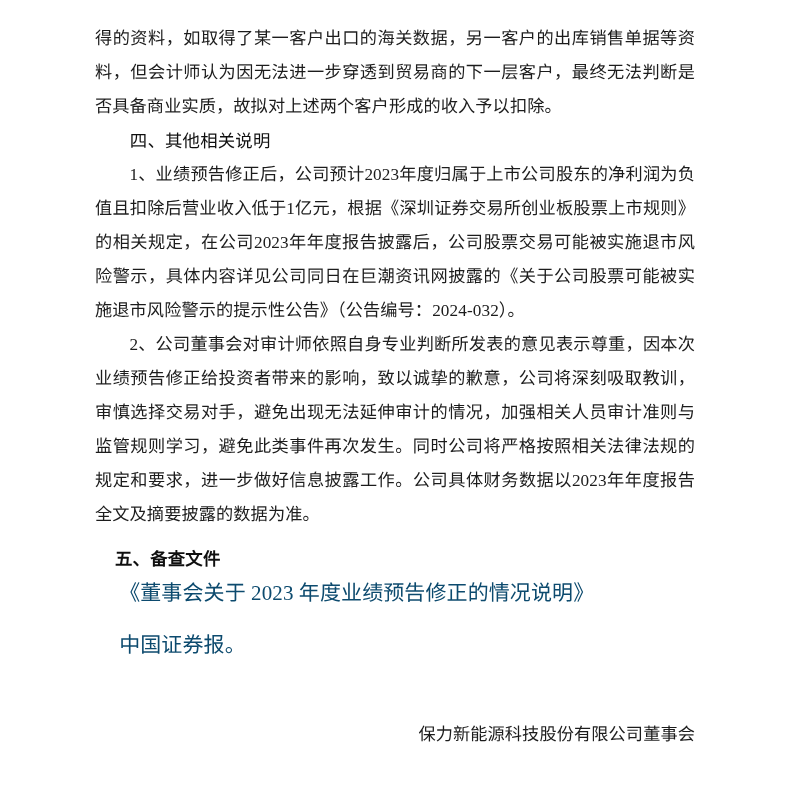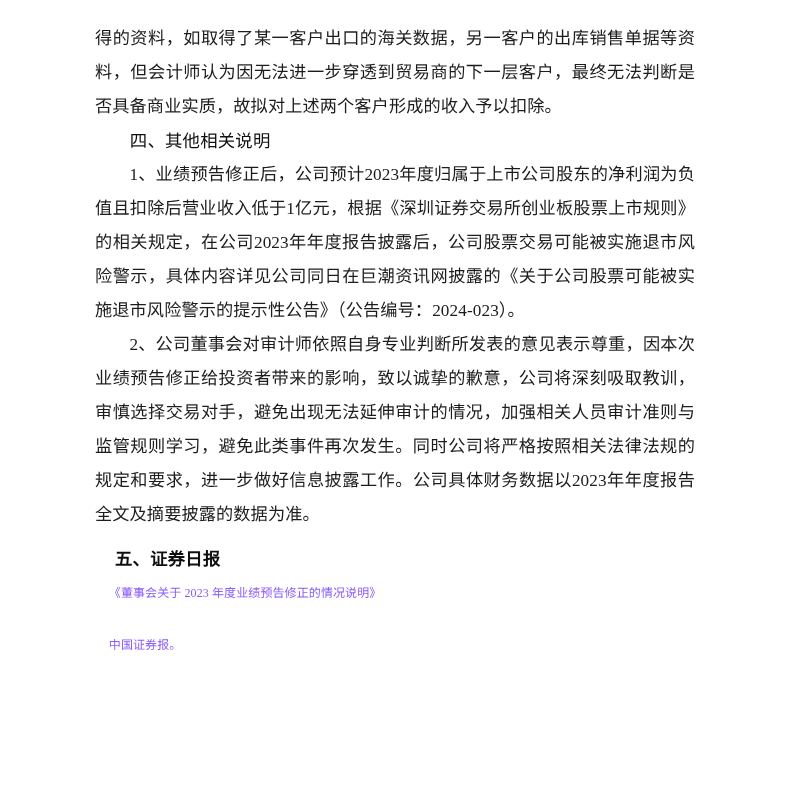--- a/index.html
+++ b/index.html
@@ -61,25 +61,25 @@
     font-size: 17.4px;
     line-height: 34px;
     font-weight: bold;
     text-indent: 1.15em;
     letter-spacing: 0.2px;
     color: #0f0f0f;
   }
 
   .plain-line {
     margin: 0;
-    font-size: 12px;
+    font-size: 21px;
     line-height: 34px;
     text-indent: 1.15em;
     letter-spacing: 0.1px;
-    color: #8b5cf6;
+    color: #0c4a6e;
   }
 
   .gap-sm { height: 10px; }
   .gap-md { height: 18px; }
 
   
   .signature {
     position: absolute;
     left: 95px;
     right: 95px;
@@ -99,33 +99,34 @@
 <body>
 
 <div class="page">
 
   <div class="doc-body">
 
     <p class="para">得的资料，如取得了某一客户出口的海关数据，另一客户的出库销售单据等资料，但会计师认为因无法进一步穿透到贸易商的下一层客户，最终无法判断是否具备商业实质，故拟对上述两个客户形成的收入予以扣除。</p>
 
     <h2 class="heading">四、其他相关说明</h2>
 
-    <p class="para indent">1、业绩预告修正后，公司预计2023年度归属于上市公司股东的净利润为负值且扣除后营业收入低于1亿元，根据《深圳证券交易所创业板股票上市规则》的相关规定，在公司2023年年度报告披露后，公司股票交易可能被实施退市风险警示，具体内容详见公司同日在巨潮资讯网披露的《关于公司股票可能被实施退市风险警示的提示性公告》（公告编号：2024-023）。</p>
+    <p class="para indent">1、业绩预告修正后，公司预计2023年度归属于上市公司股东的净利润为负值且扣除后营业收入低于1亿元，根据《深圳证券交易所创业板股票上市规则》的相关规定，在公司2023年年度报告披露后，公司股票交易可能被实施退市风险警示，具体内容详见公司同日在巨潮资讯网披露的《关于公司股票可能被实施退市风险警示的提示性公告》（公告编号：2024-032）。</p>
 
     <p class="para indent">2、公司董事会对审计师依照自身专业判断所发表的意见表示尊重，因本次业绩预告修正给投资者带来的影响，致以诚挚的歉意，公司将深刻吸取教训，审慎选择交易对手，避免出现无法延伸审计的情况，加强相关人员审计准则与监管规则学习，避免此类事件再次发生。同时公司将严格按照相关法律法规的规定和要求，进一步做好信息披露工作。公司具体财务数据以2023年年度报告全文及摘要披露的数据为准。</p>
 
 
     <div class="gap-sm"></div>
 
-    <h2 class="heading-5">五、证券日报</h2>
+    <h2 class="heading-5">五、备查文件</h2>
 
     <p class="plain-line">《董事会关于 2023 年度业绩预告修正的情况说明》</p>
 
     <div class="gap-md"></div>
 
     <p class="plain-line">中国证券报。</p>
 
   </div>
 
   <div class="signature">
+    <div class="sig-line sig-company">保力新能源科技股份有限公司董事会</div>
   </div>
 
 </div>
 
 </body></html>

